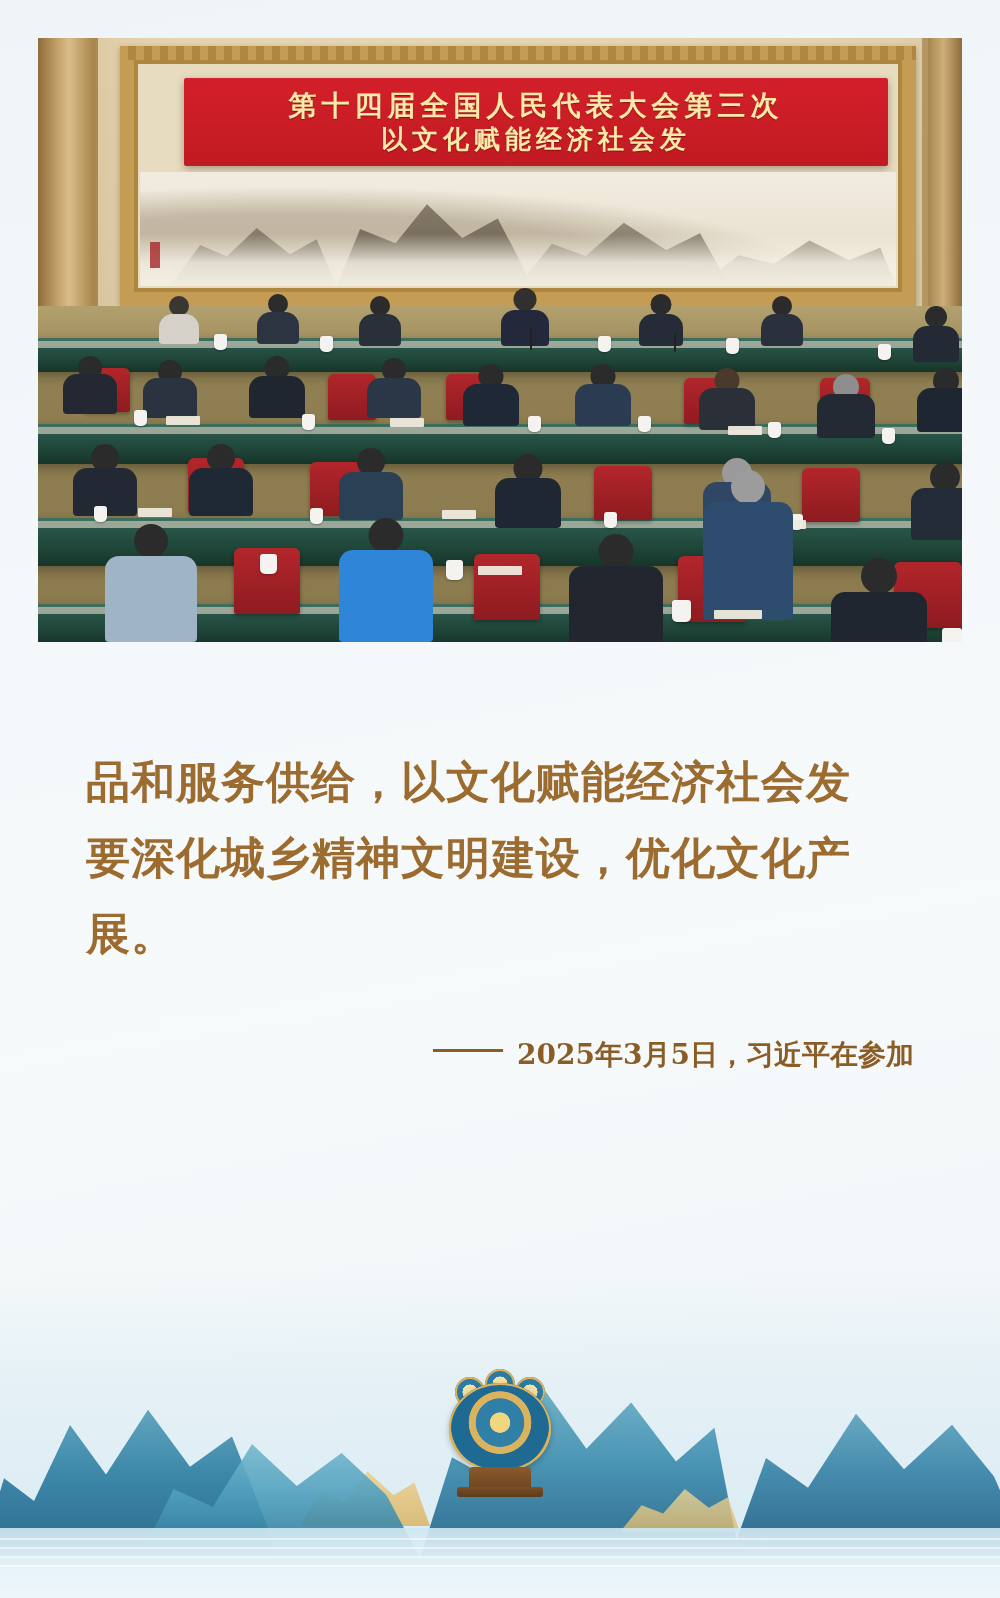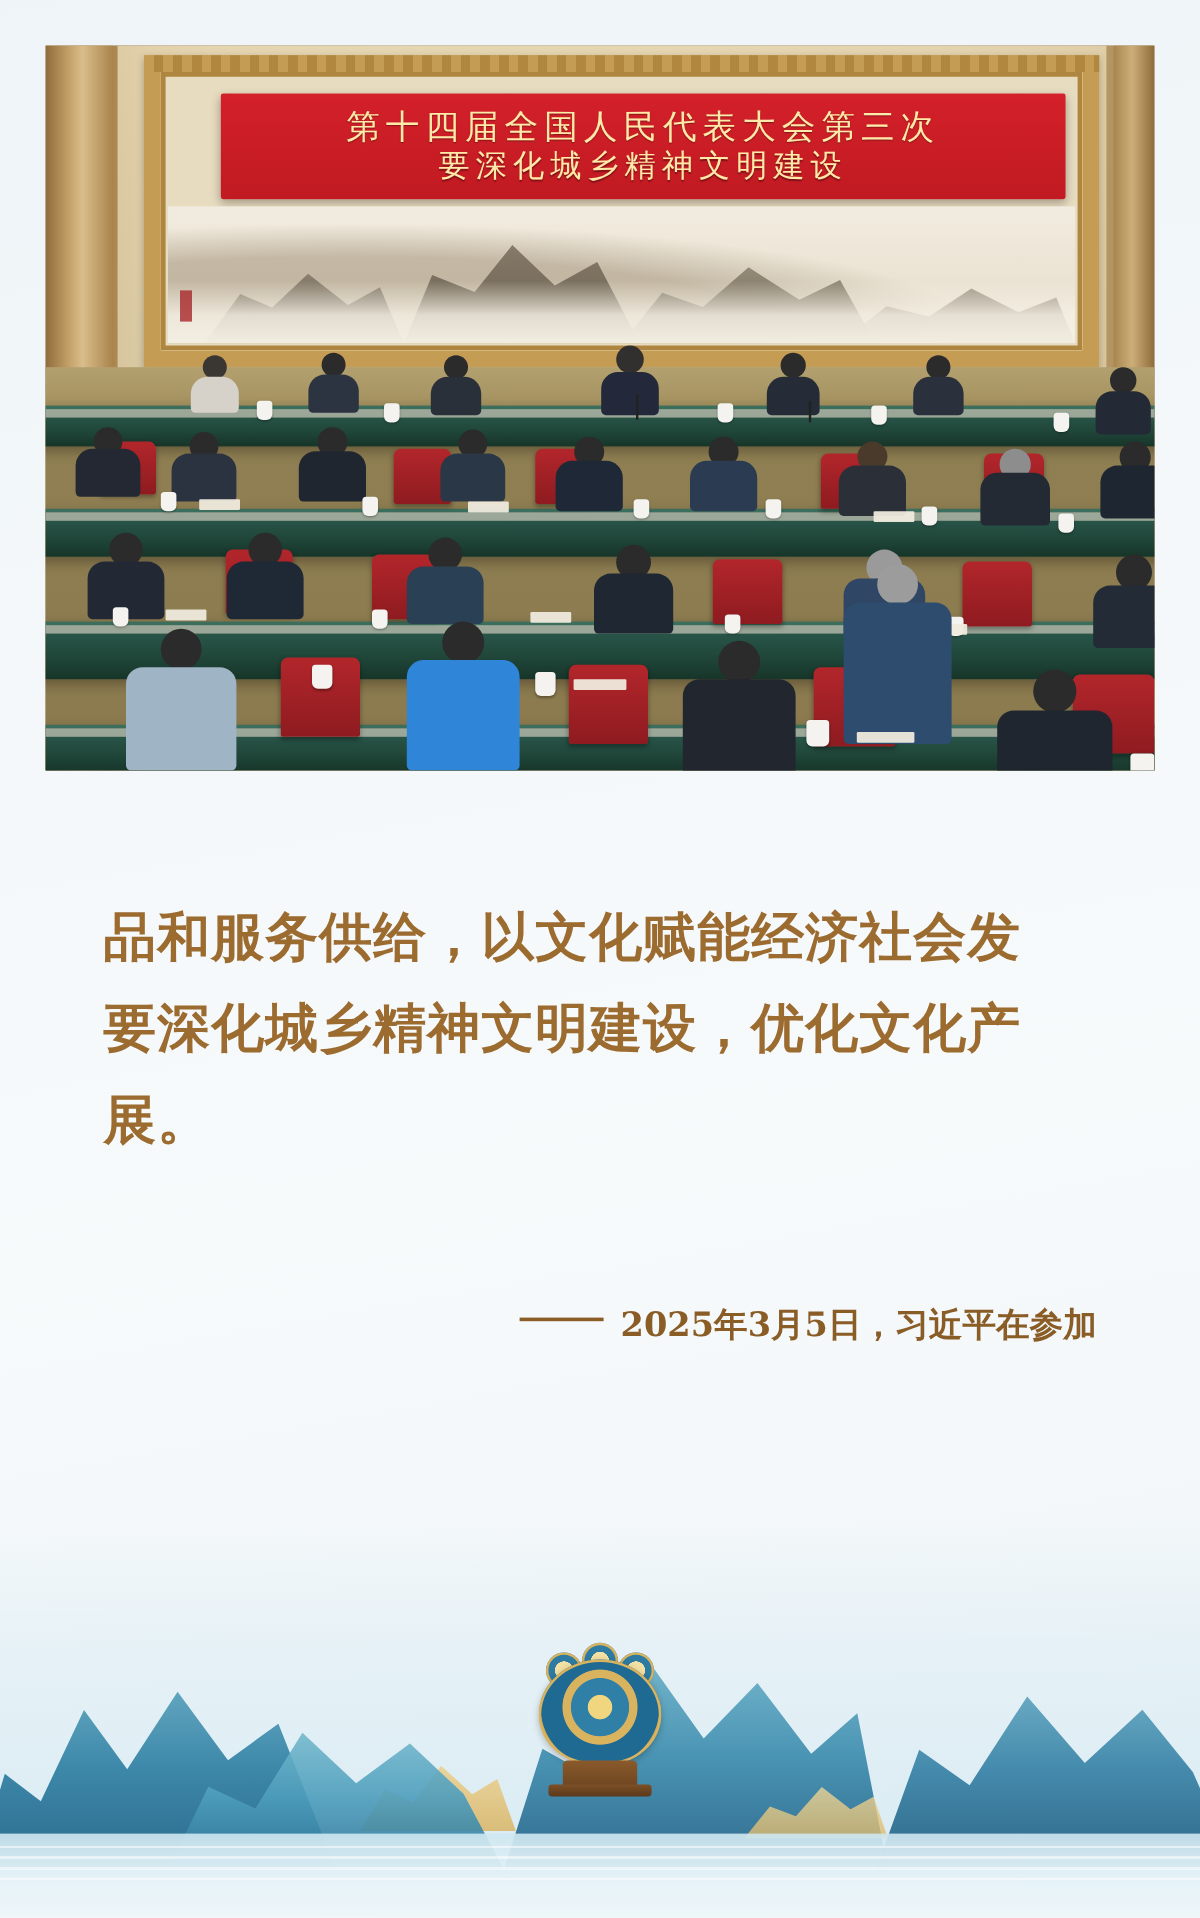--- a/index.html
+++ b/index.html
@@ -70,21 +70,21 @@
     left: 50px; top: 18px; right: 14px; height: 88px;
     background: linear-gradient(180deg,#d3202a 0%, #c11a22 100%);
     border-radius: 2px;
     display: flex; flex-direction: column; align-items: center; justify-content: center;
     box-shadow: 0 3px 8px rgba(0,0,0,.3);
     overflow: hidden;
   }
   .banner-line1, .banner-line2 {
     color: #ffe9a8;
     font-family: "DejaVu Sans", sans-serif;
-    font-weight: 400;
+    font-weight: 700;
     letter-spacing: 5px;
     white-space: nowrap;
     text-shadow: 0 1px 1px rgba(0,0,0,.35);
   }
   .banner-line1 { font-size: 28px; line-height: 34px; }
   .banner-line2 { font-size: 26px; line-height: 32px; }
 
   
   .painting {
     position: absolute;
@@ -179,21 +179,21 @@
     font-size: 44px;
     line-height: 76px;
     color: #9c6b2f;
     font-weight: 700;
     letter-spacing: 1px;
     white-space: nowrap;
   }
   .attrib {
     position: absolute;
     left: 86px;
-    top: 1071px;
+    top: 1022px;
     width: 828px;
     text-align: right;
   }
   .attrib-line {
     font-family: "DejaVu Serif", serif;
     font-size: 28px;
     line-height: 66px;
     color: #8a5d27;
     font-weight: 700;
     white-space: nowrap;
@@ -303,21 +303,21 @@
   <div class="photo">
     <div class="wall">
       <div class="wall-panel"></div>
       <div class="wall-left-column"></div>
       <div class="wall-right-column"></div>
     </div>
 
     <div class="frame">
       <div class="banner">
         <div class="banner-line1">第十四届全国人民代表大会第三次</div>
-        <div class="banner-line2">要深化城乡精神文明建设</div>
+        <div class="banner-line2">以文化赋能经济社会发</div>
       </div>
       <div class="painting">
         <div class="mtn a"></div>
         <div class="mtn b"></div>
         <div class="mtn c"></div>
         <div class="mtn d"></div>
         <div class="mist"></div>
         <div class="seal"></div>
       </div>
     </div>

